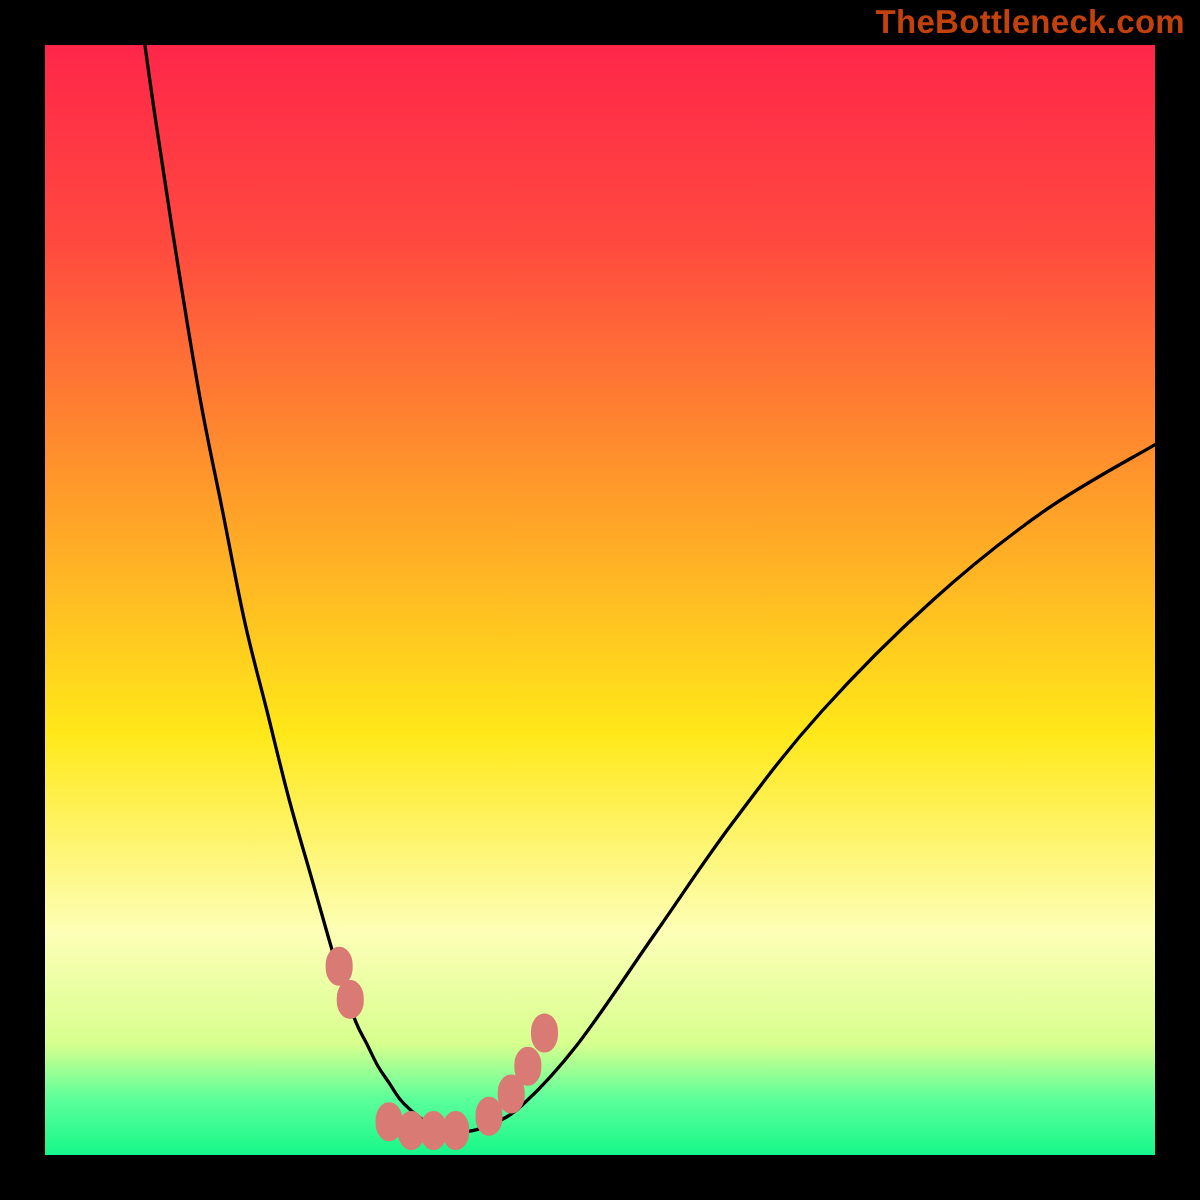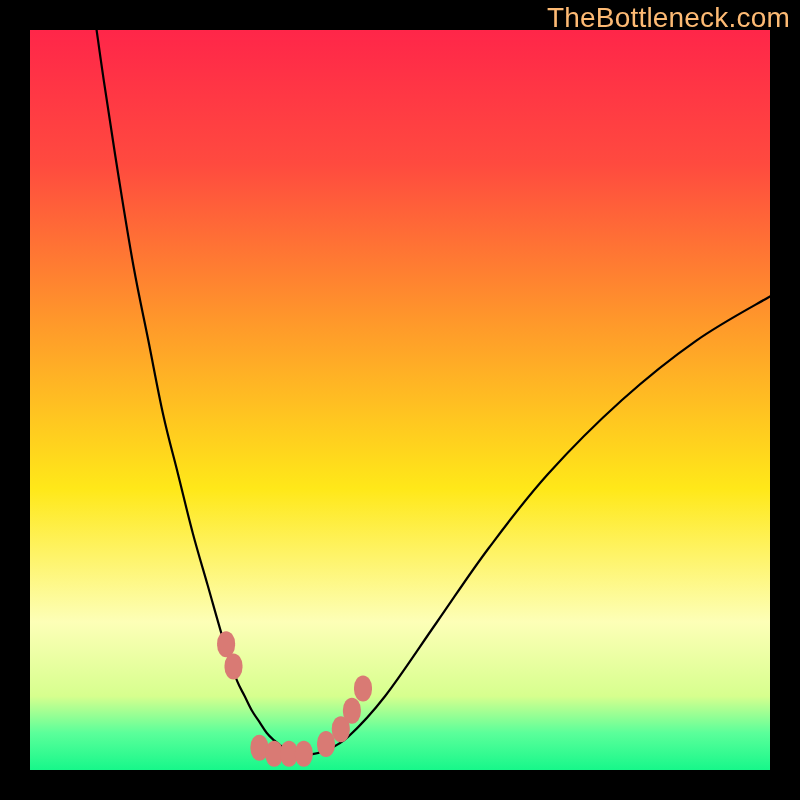--- a/index.html
+++ b/index.html
@@ -14,23 +14,23 @@
   .frame {
     position: relative;
     width: 800px;
     height: 800px;
     background: #000;
   }
   .watermark {
     position: absolute;
     top: 2px;
     right: 10px;
-    color: #fdba74;
-    font-size: 28px;
-    font-weight: 400;
+    color: #c2410c;
+    font-size: 22px;
+    font-weight: 700;
     letter-spacing: 0.2px;
     z-index: 10;
   }
   .plot-wrap {
     position: absolute;
     left: 30px;
     top: 30px;
     width: 740px;
     height: 740px;
     background: #000;

